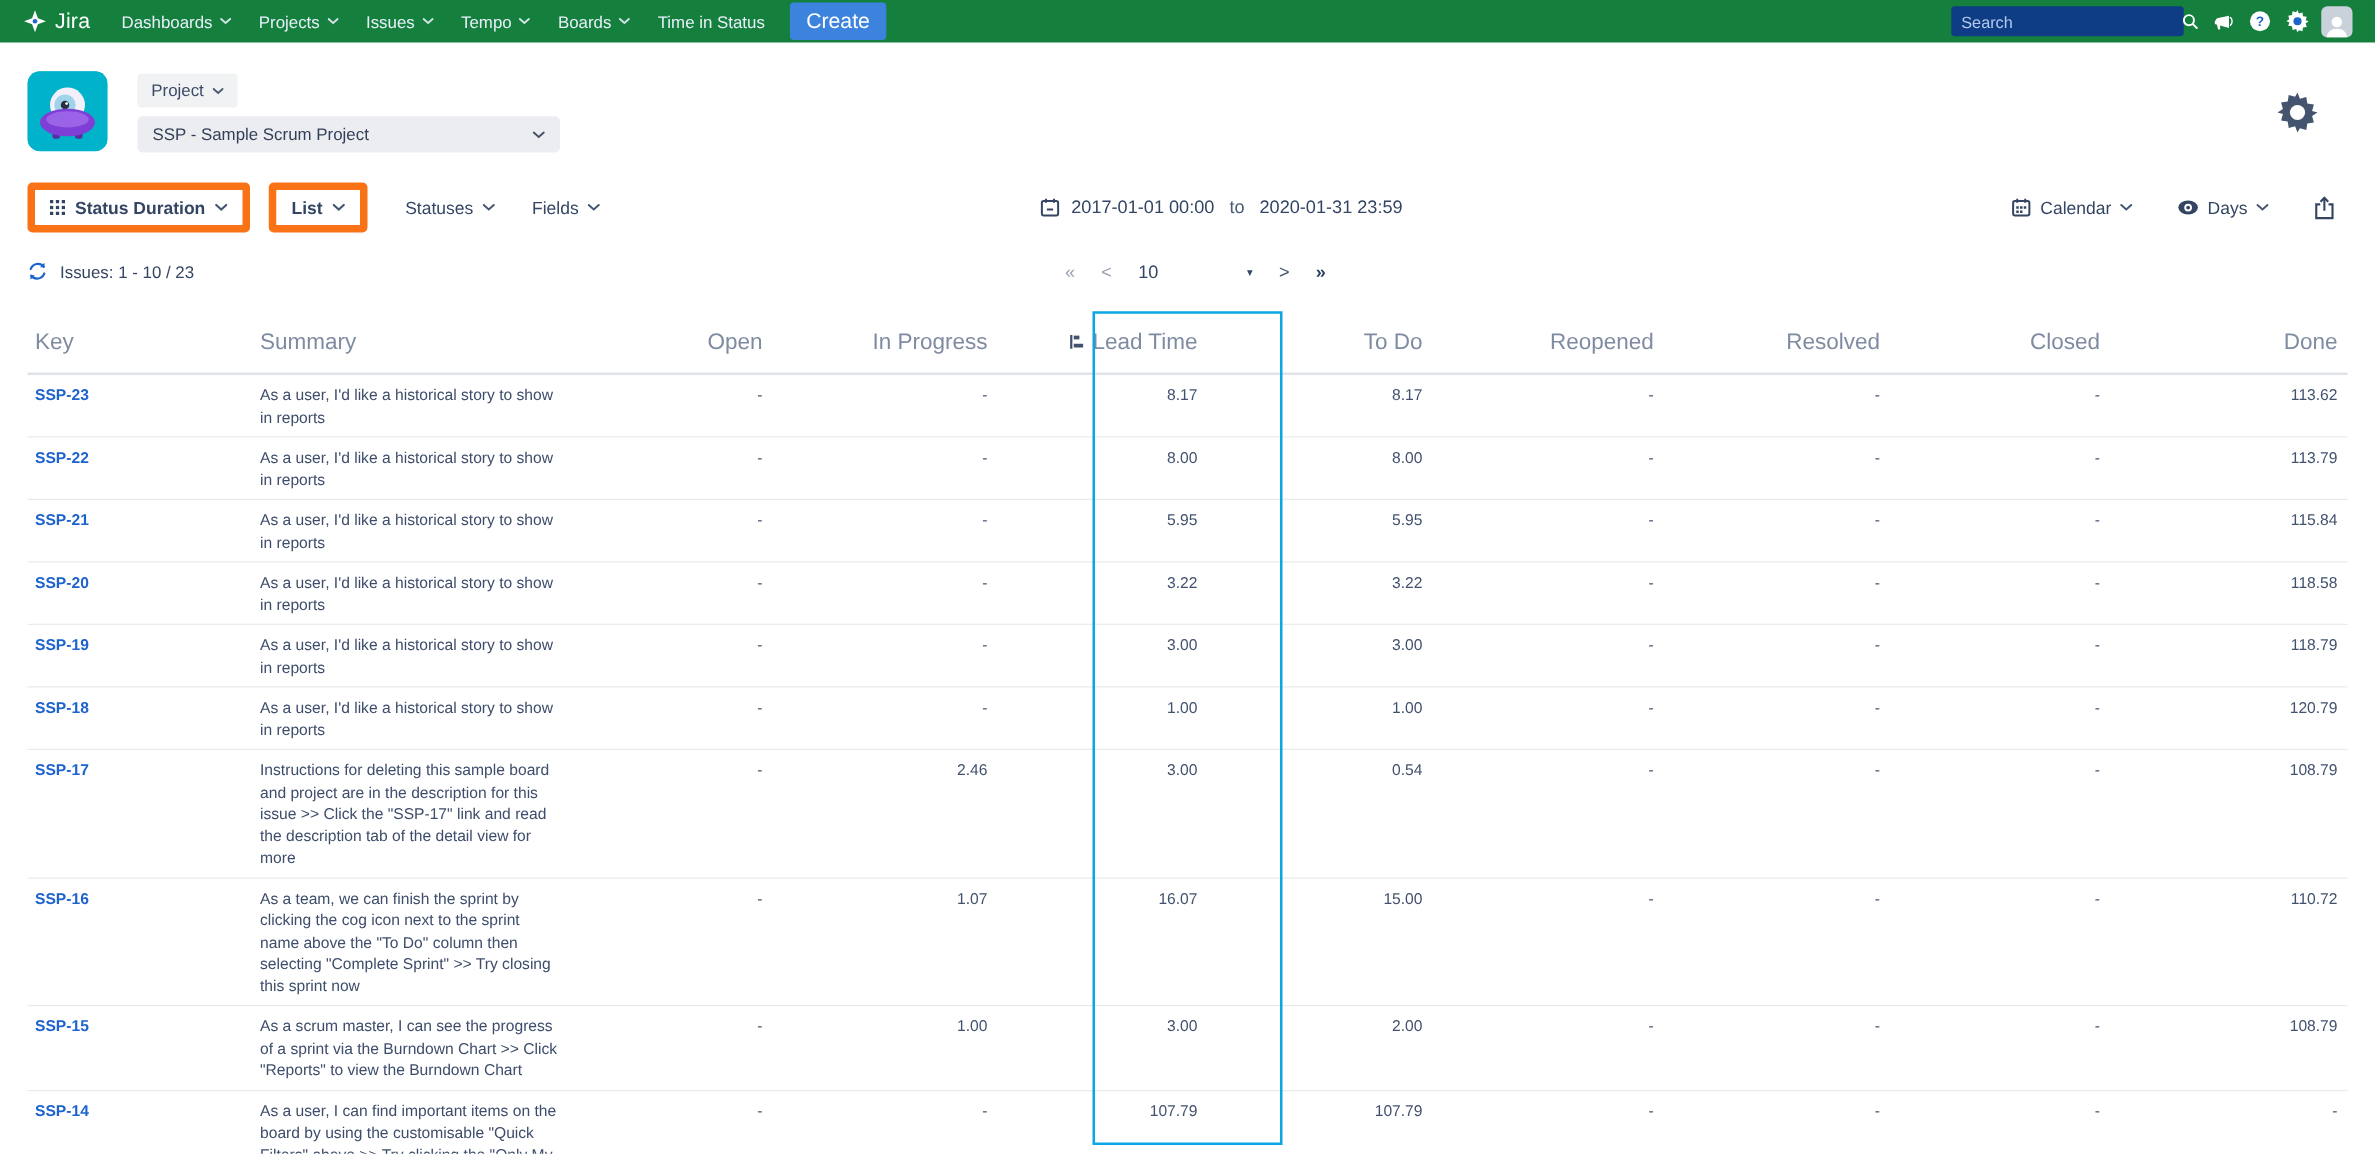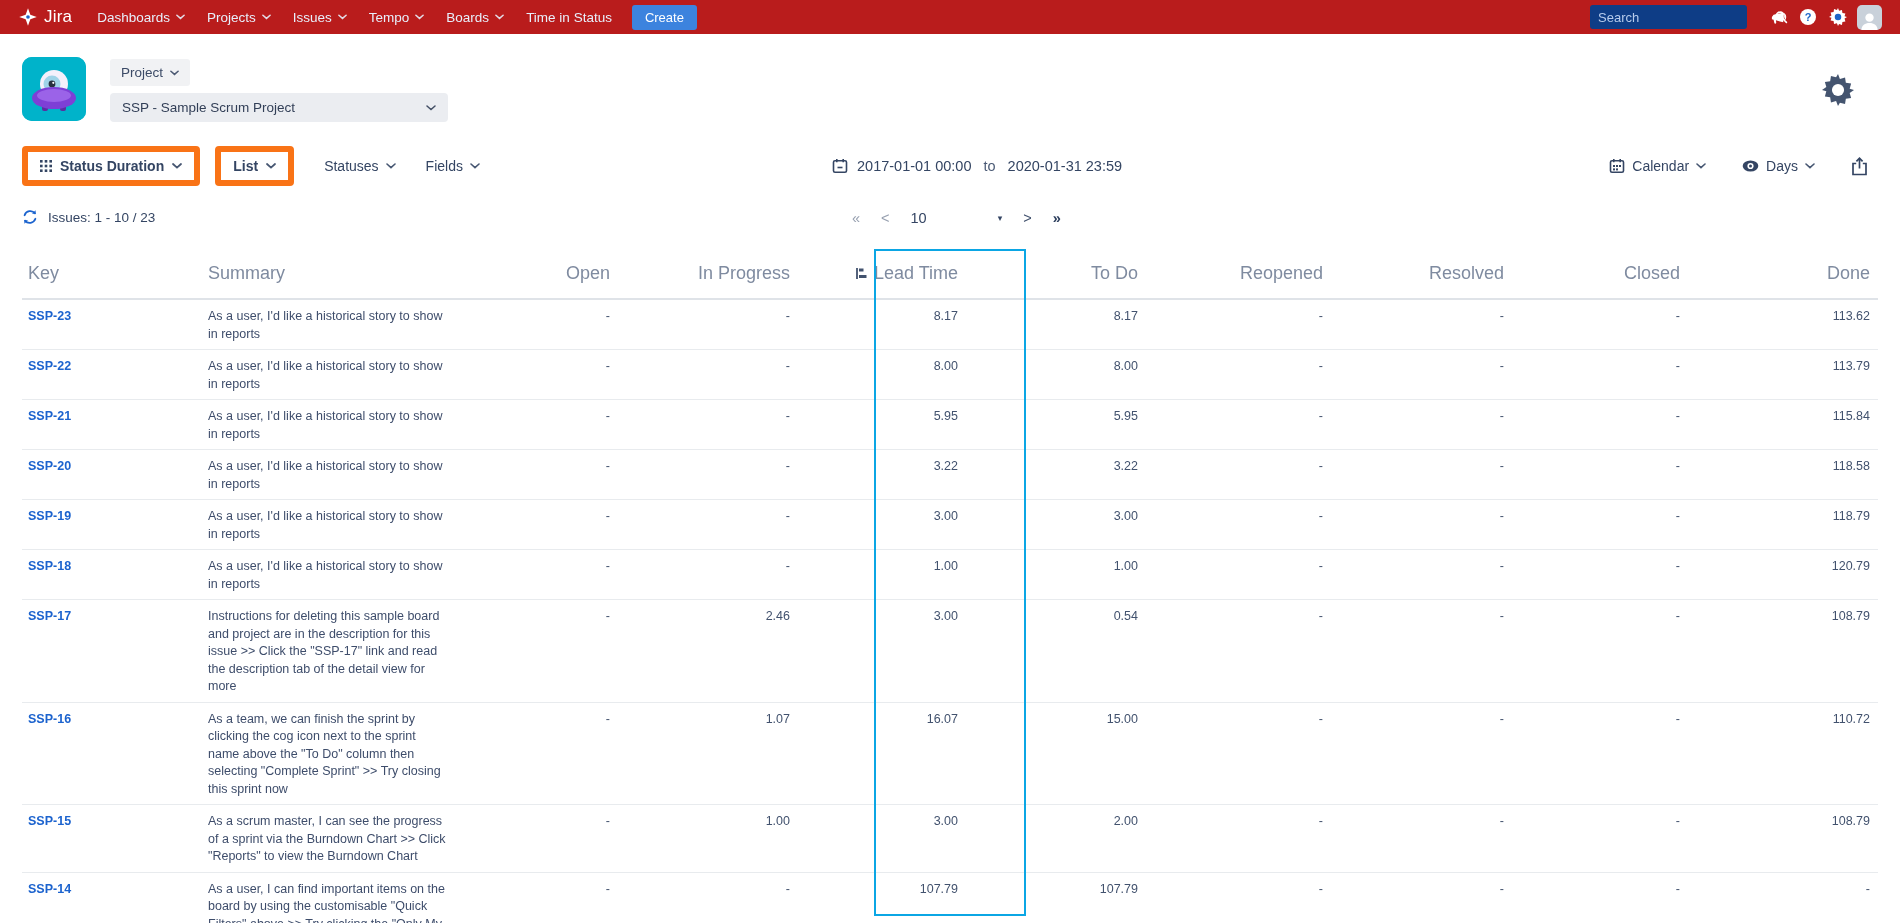--- a/index.html
+++ b/index.html
@@ -1,30 +1,30 @@
 <!DOCTYPE html>
 <html><head>
 <meta charset="utf-8">
 <style>
   * { margin:0; padding:0; box-sizing:border-box; }
   html,body { width:1900px; height:923px; overflow:hidden; background:#fff;
     font-family:"Liberation Sans","DejaVu Sans",sans-serif; }
 
   
-  .navbar { height:34px; background:#b91c1c; display:flex; align-items:center;
+  .navbar { height:34px; background:#15803d; display:flex; align-items:center;
     padding:0 18px; color:#e8effb; }
   .logo { display:flex; align-items:center; gap:6px; margin-right:14px; }
   .logo-text { font-size:17px; font-weight:500; color:#fff; letter-spacing:.2px; }
   .nav-item { display:flex; align-items:center; gap:6px; font-size:13.5px;
     padding:0 11px; height:34px; cursor:pointer; white-space:nowrap; }
   .chev { display:inline-flex; opacity:.9; }
-  .create-btn { background:#3c83de; color:#fff; font-size:13px; border:none;
+  .create-btn { background:#3c83de; color:#fff; font-size:17px; border:none;
     border-radius:3px; padding:5px 13px; margin-left:9px; cursor:pointer; }
   .nav-spacer { flex:1; }
-  .search-box { width:157px; height:24px; background:#0e3d86; border-radius:3px;
+  .search-box { width:186px; height:24px; background:#0e3d86; border-radius:3px;
     display:flex; align-items:center; padding:0 8px; margin-right:16px; }
   .search-box input { flex:1; background:transparent; border:none; outline:none;
     color:#dce7fa; font-size:13px; font-family:inherit; }
   .search-box input::placeholder { color:#b6cbec; }
   .nav-icon { display:inline-flex; align-items:center; justify-content:center;
     width:30px; height:34px; cursor:pointer; }
   .nav-avatar { width:25px; height:25px; border-radius:5px; background:#c9d1da;
     display:flex; align-items:flex-end; justify-content:center; overflow:hidden;
     margin-left:4px; cursor:pointer; }
 

